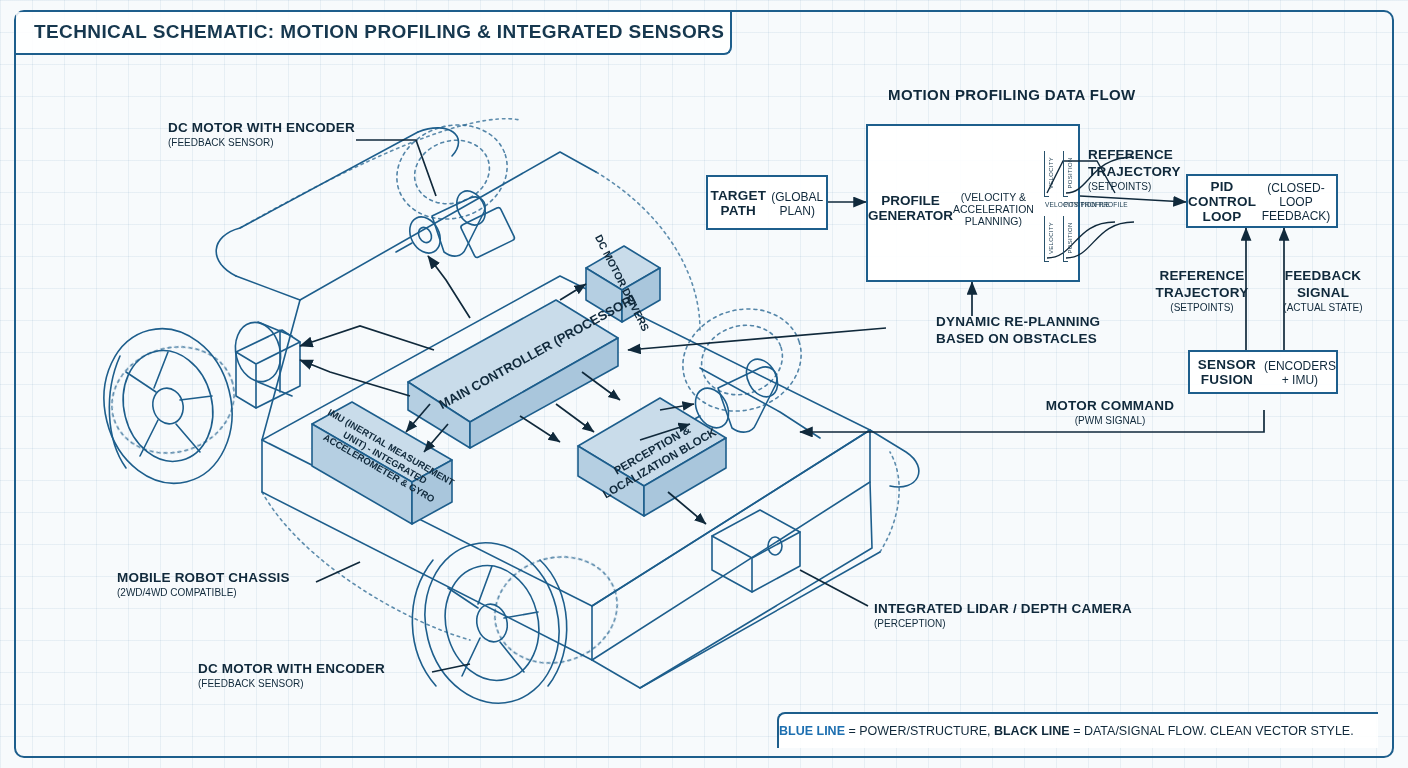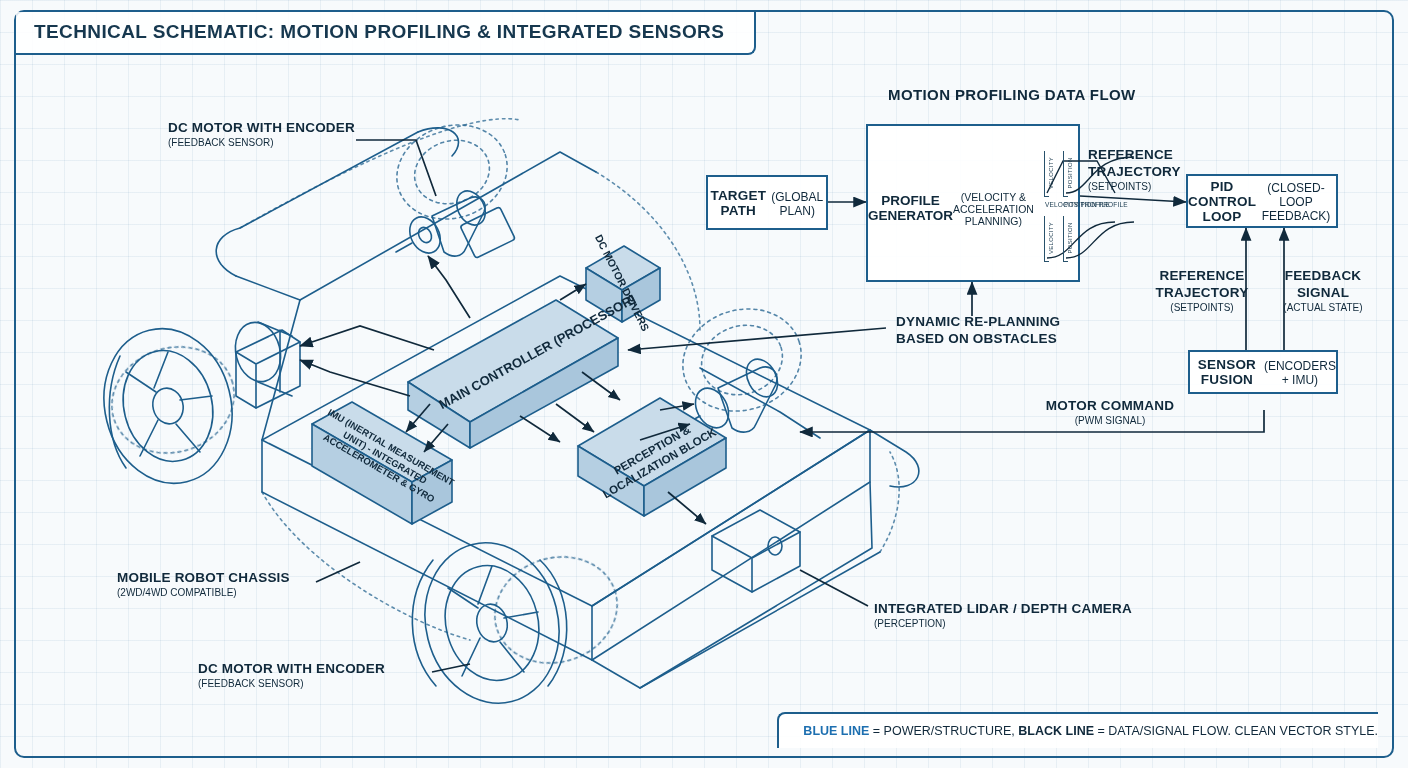--- a/index.html
+++ b/index.html
@@ -29,21 +29,21 @@
     position: absolute;
     left: 14px; top: 10px;
     width: 1380px; height: 748px;
     border: 2px solid #1d5e8c;
     border-radius: 10px;
     box-sizing: border-box;
   }
   #title-plate {
     position: absolute;
     left: 16px; top: 12px;
-    padding: 9px 30px 10px 18px;
+    padding: 9px 6px 10px 18px;
     border: 2px solid #1d5e8c;
     border-top: none;
     border-left: none;
     border-radius: 0 0 8px 0;
     background: rgba(255,255,255,0.85);
   }
   #title-plate .t {
     font-size: 19px;
     font-weight: bold;
     letter-spacing: 0.4px;
@@ -127,21 +127,21 @@
   #legend {
     position: absolute;
     left: 777px; top: 712px;
     width: 601px; height: 36px;
     border: 2px solid #1d5e8c;
     border-right: none; border-bottom: none;
     border-radius: 8px 0 0 0;
     background: rgba(255,255,255,0.9);
     display: flex;
     align-items: center;
-    justify-content: flex-end;
+    justify-content: flex-start;
     box-sizing: border-box;
     font-size: 12.5px;
     color: #10293b;
   }
   #legend b.blue { color: #1d6fb0; }
   #legend b.black { color: #10293b; }
 
   
   .rot {
     position: absolute;
@@ -329,21 +329,21 @@
   <div class="lbl" style="left:198px; top:661px;">
     <div class="l1">DC MOTOR WITH ENCODER</div>
     <div class="l2">(FEEDBACK SENSOR)</div>
   </div>
 
   <div class="lbl" style="left:874px; top:601px;">
     <div class="l1">INTEGRATED LIDAR / DEPTH CAMERA</div>
     <div class="l2">(PERCEPTION)</div>
   </div>
 
-  <div class="lbl" style="left:848px; top:314px;padding-left:48px;">
+  <div class="lbl" style="left:888px; top:314px;padding-left:48px;">
     <div class="l1">DYNAMIC RE-PLANNING</div>
     <div class="l1">BASED ON OBSTACLES</div>
   </div>
 
   <div class="rot" style="left:428px; top:352px; width:190px; font-size:13px; transform: rotate(-29deg);">
     <span>MAIN CONTROLLER (PROCESSOR)</span>
   </div>
 
   <div class="rot" style="left:572px; top:272px; width:96px; font-size:10.5px; transform: rotate(63deg);">
     <span>DC MOTOR DRIVERS</span>

